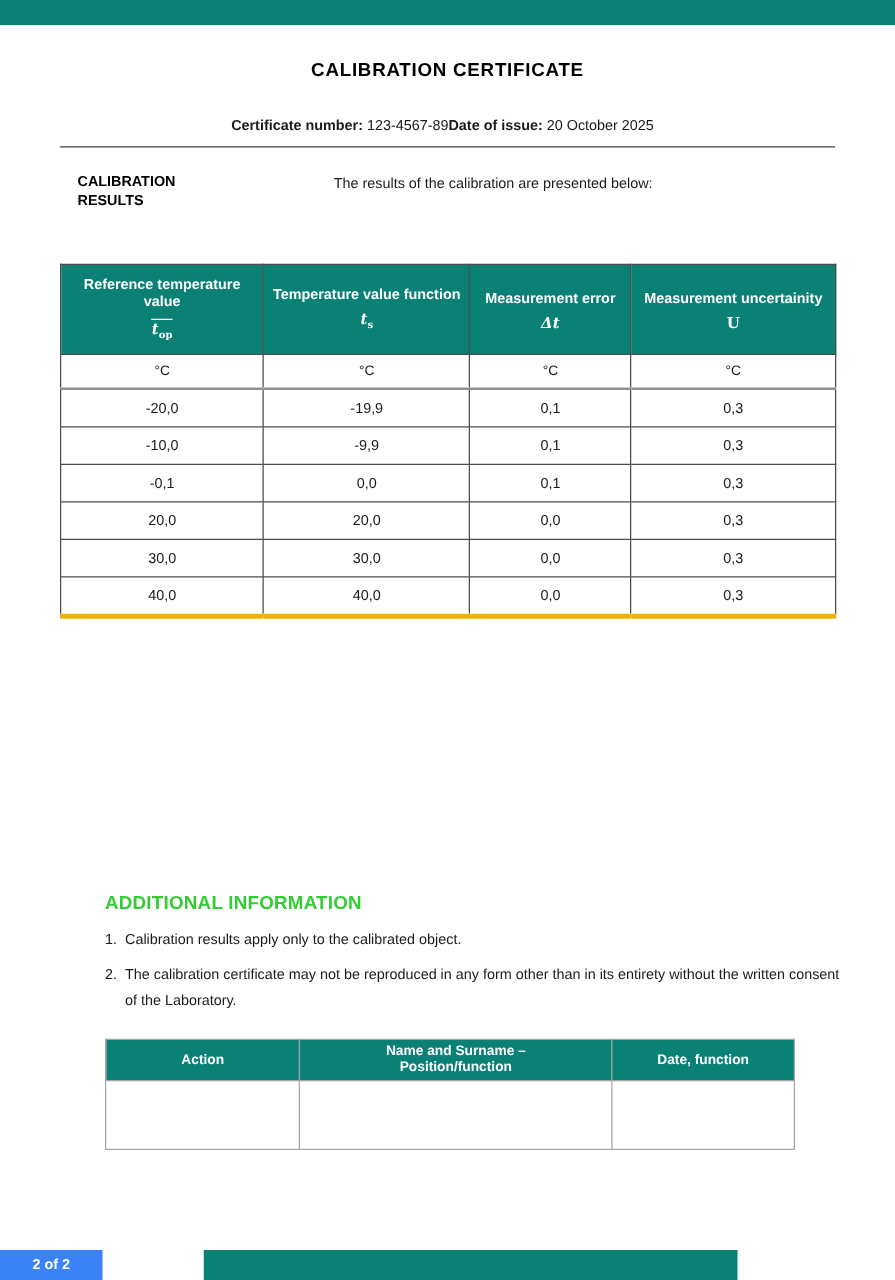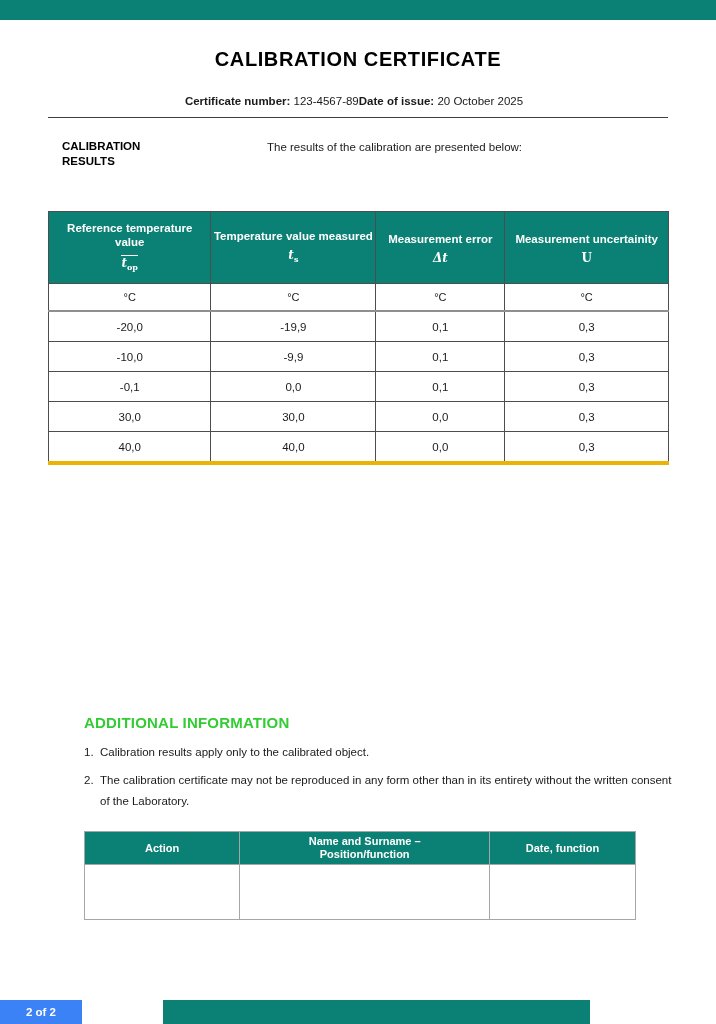--- a/index.html
+++ b/index.html
@@ -4,21 +4,21 @@
 <style>
   html,body{margin:0;padding:0;background:#fff;}
   .page{
     position:relative;width:716px;height:1024px;margin:0 auto;background:#fff;
     font-family:"Liberation Sans","DejaVu Sans",sans-serif;color:#1a1a1a;overflow:hidden;
   }
   
   .top-bar{position:absolute;left:0;top:0;width:716px;height:20px;background:#0A8174;}
   
   .doc-title{position:absolute;left:0;top:48px;width:716px;text-align:center;
-    font-size:20px;font-weight:bold;letter-spacing:.6px;color:#000;}
+    font-size:15px;font-weight:bold;letter-spacing:.6px;color:#000;}
   
   .cert-row{position:absolute;left:48px;top:95px;width:620px;display:flex;
     justify-content:center;font-size:11.5px;}
   .cert-row b{font-weight:bold;}
   .cert-right{padding-right:8px;}
   .rule{position:absolute;left:48px;top:117px;width:620px;border-top:1.5px solid #3f3f3f;}
   
   .results-label{position:absolute;left:62px;top:139px;width:104px;
     font-size:11.5px;font-weight:bold;line-height:15px;color:#000;}
   .results-intro{position:absolute;left:267px;top:141px;font-size:11.5px;}
@@ -89,21 +89,21 @@
         <col style="width:20.8%">
         <col style="width:26.4%">
     </colgroup>
     <tbody>
       <tr>
         <th>
           <span>Reference temperature value</span>
           <span class="hdr-sym"><span class="overbar"><span class="sym-it">t</span><sub>op</sub></span></span>
         </th>
         <th>
-          <span>Temperature value measured</span>
+          <span>Temperature value function</span>
           <span class="hdr-sym"><span class="sym-it">t</span><sub>s</sub></span>
         </th>
         <th>
           <span>Measurement error</span>
           <span class="hdr-sym"><span class="sym-it">Δt</span></span>
         </th>
         <th>
           <span>Measurement uncertainity</span>
           <span class="hdr-sym"><span>U</span></span>
         </th>
@@ -123,20 +123,26 @@
       <tr class="data-row">
         <td>-10,0</td>
         <td>-9,9</td>
         <td>0,1</td>
         <td>0,3</td>
       </tr>
       <tr class="data-row">
         <td>-0,1</td>
         <td>0,0</td>
         <td>0,1</td>
+        <td>0,3</td>
+      </tr>
+      <tr class="data-row">
+        <td>20,0</td>
+        <td>20,0</td>
+        <td>0,0</td>
         <td>0,3</td>
       </tr>
       <tr class="data-row">
         <td>30,0</td>
         <td>30,0</td>
         <td>0,0</td>
         <td>0,3</td>
       </tr>
       <tr class="data-row">
         <td>40,0</td>

